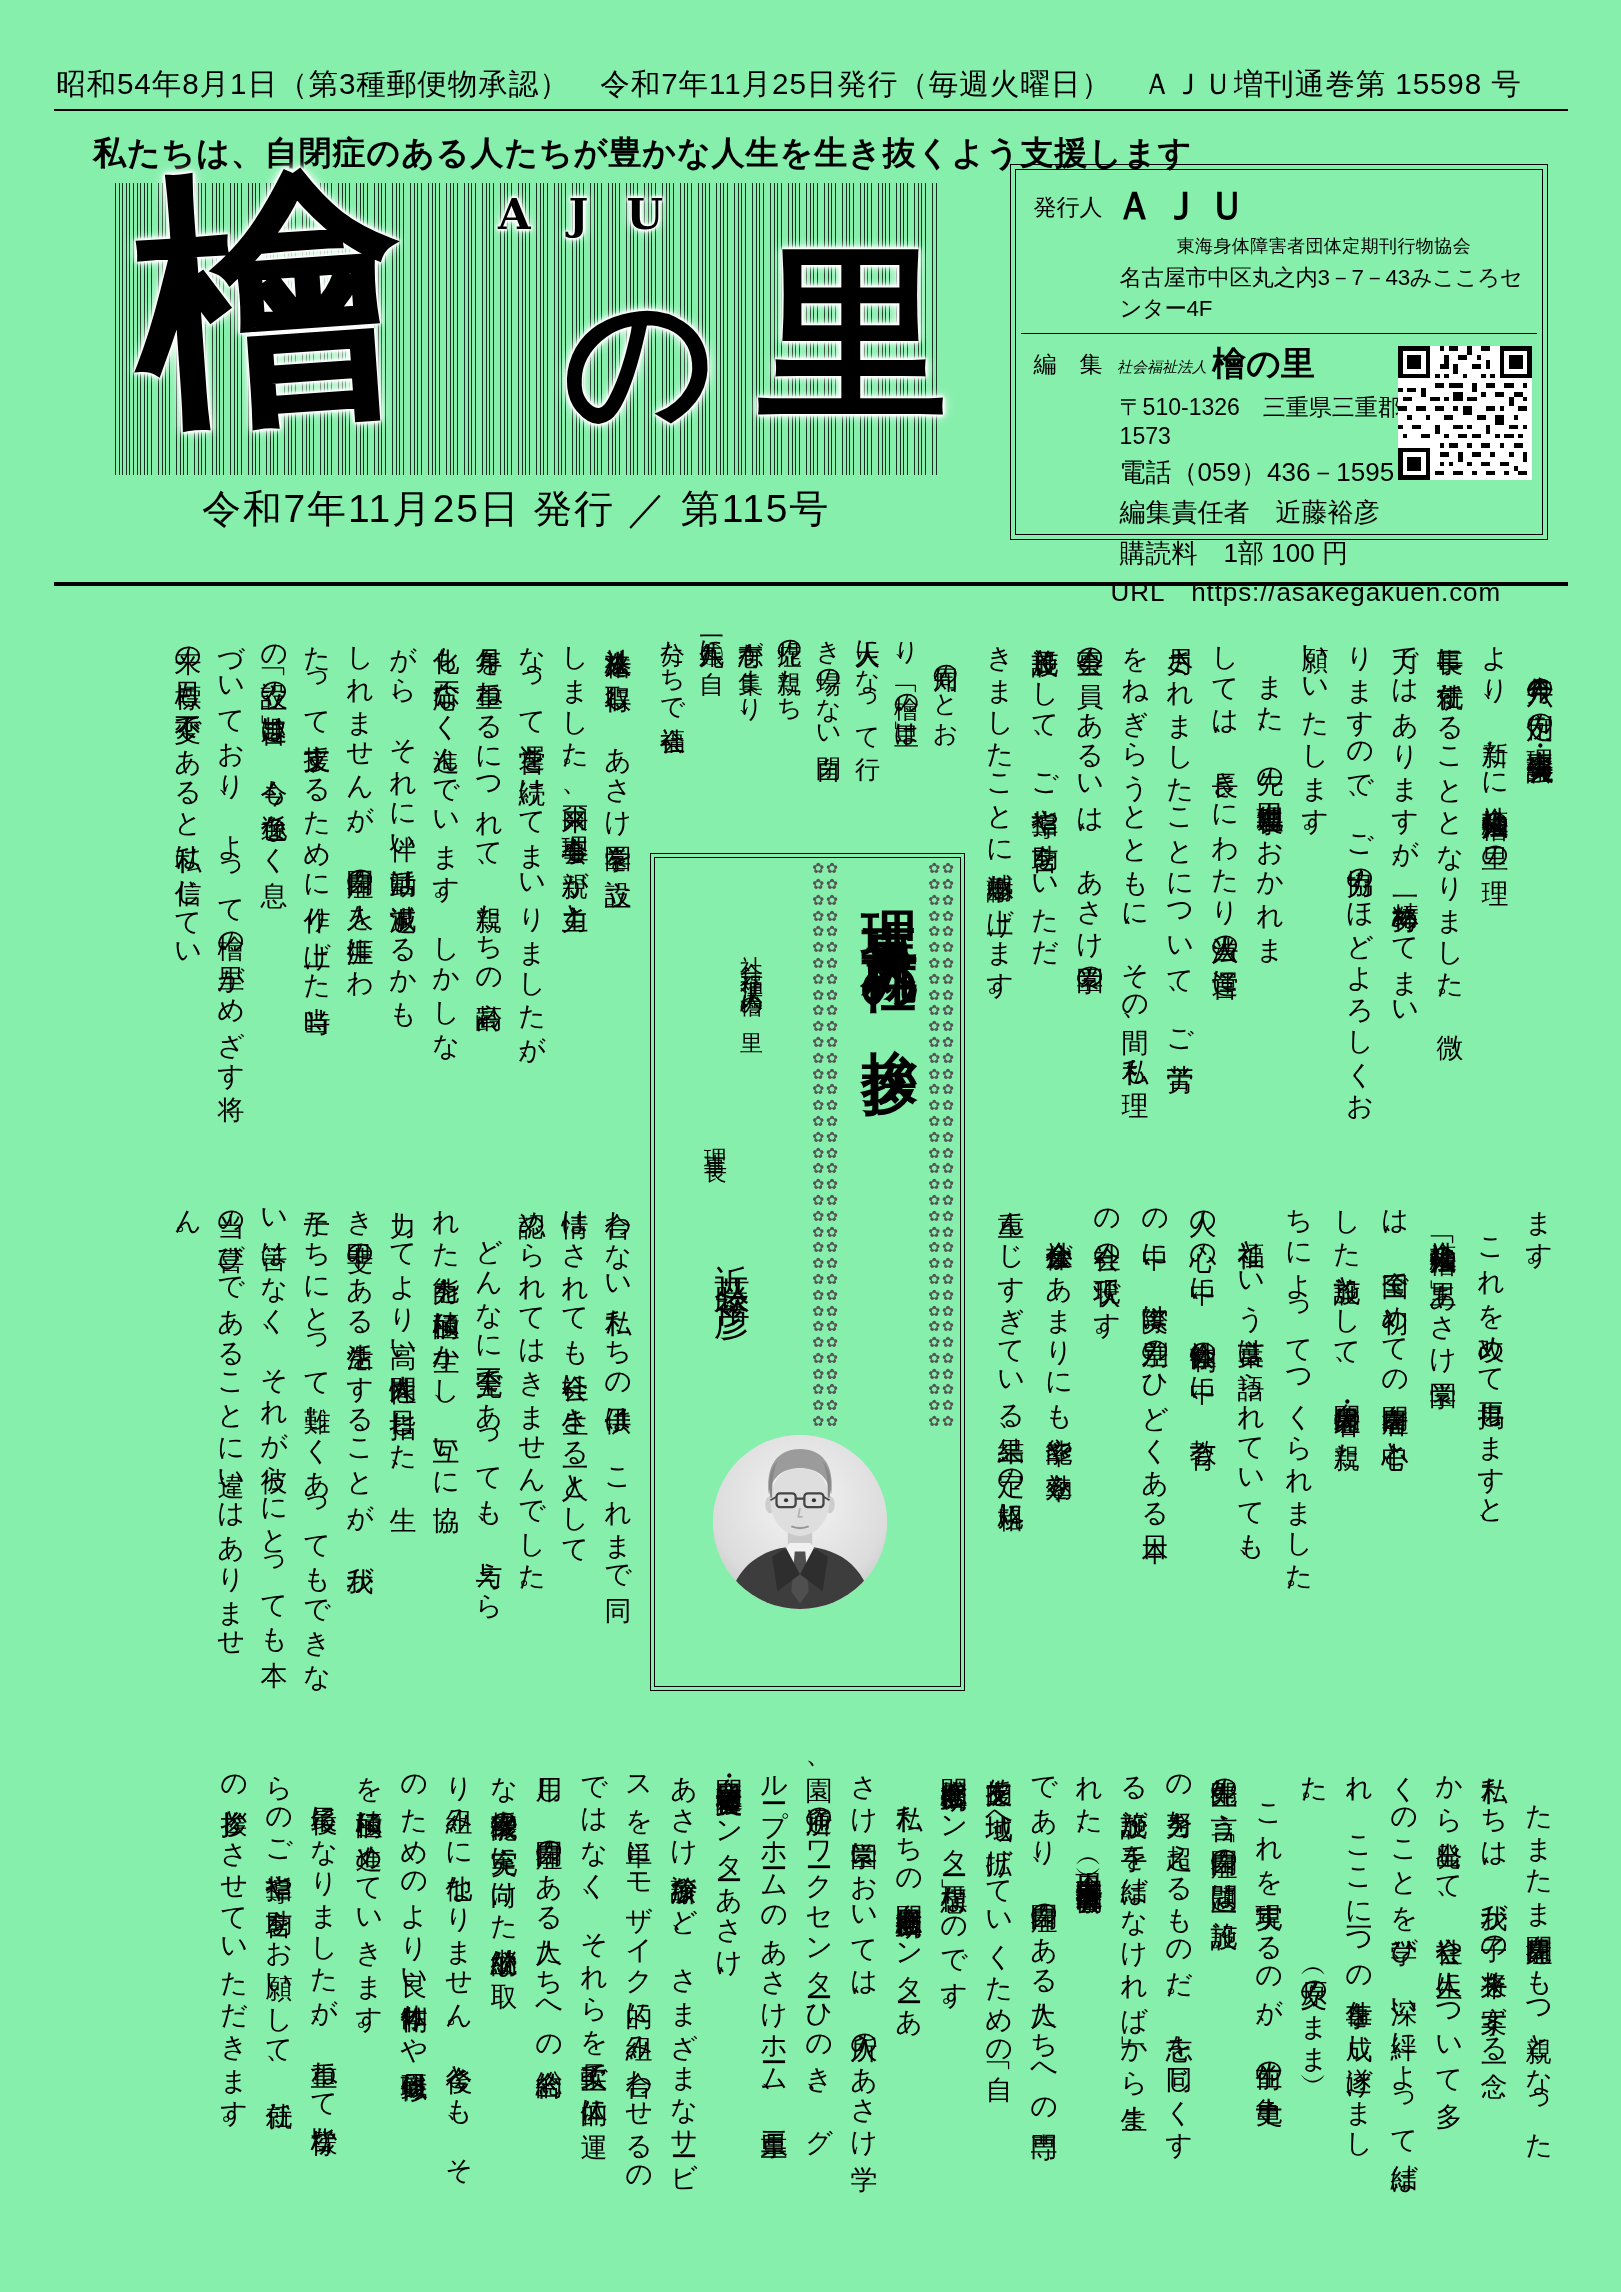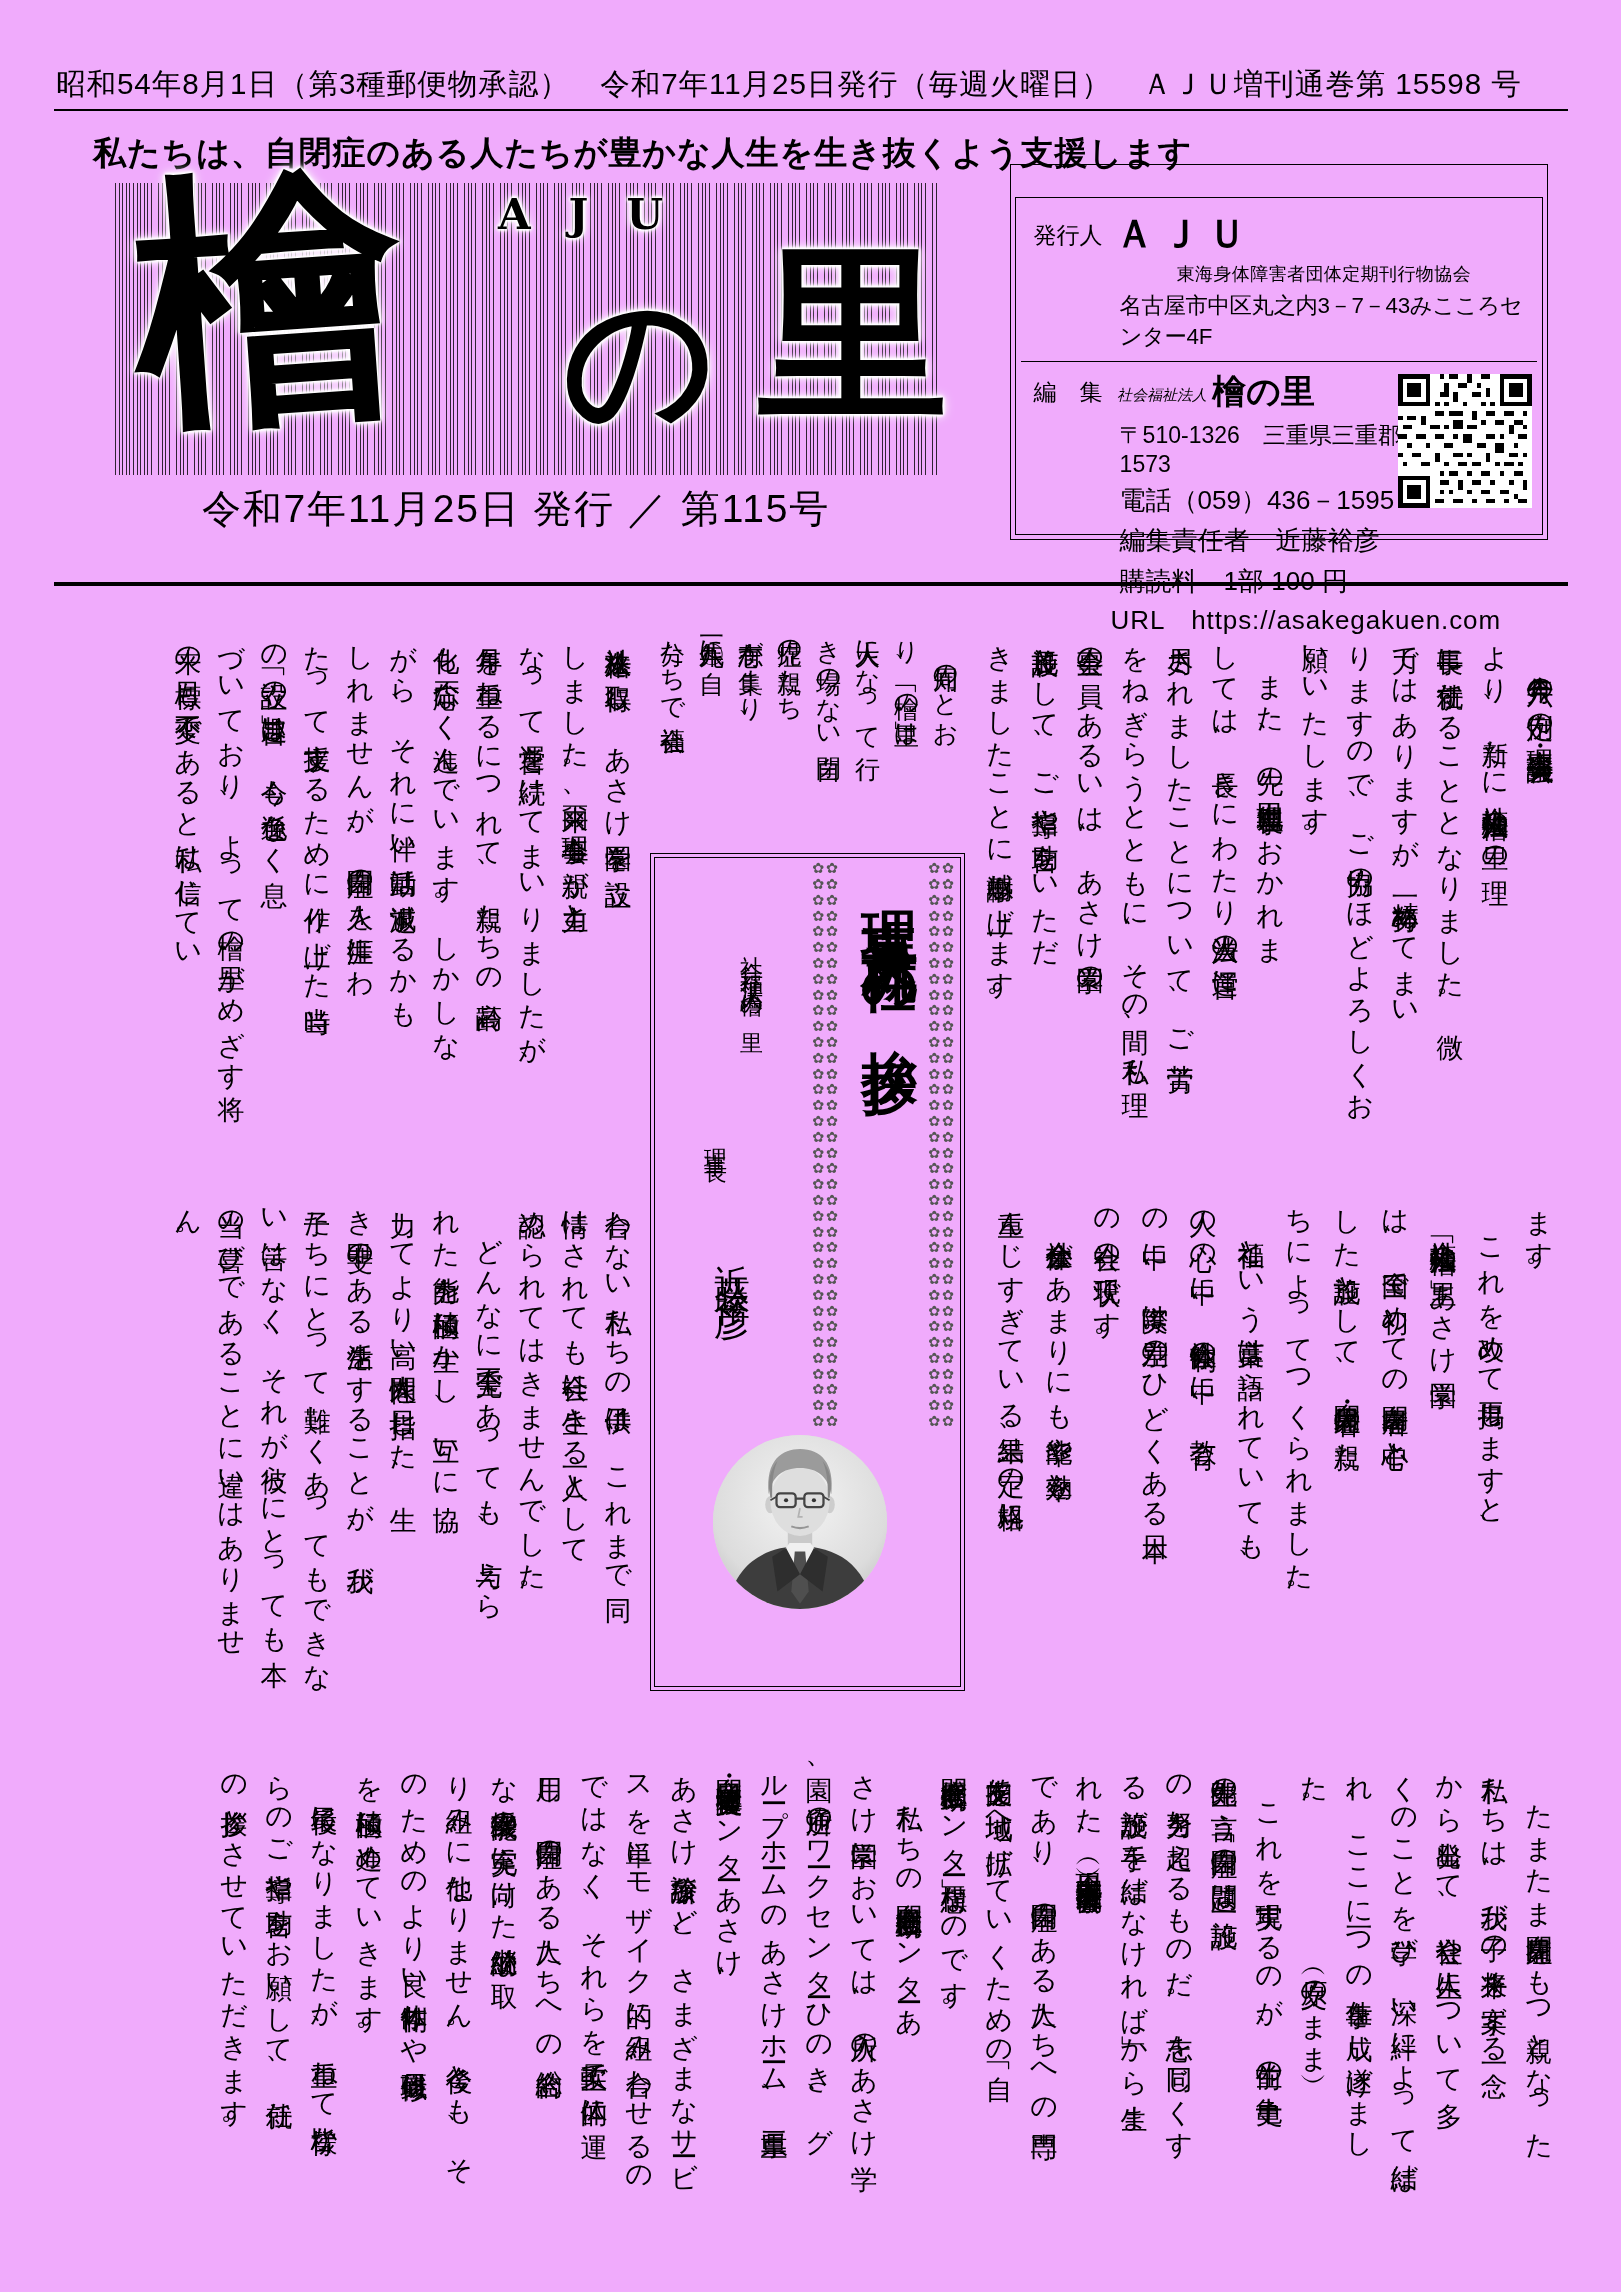--- a/index.html
+++ b/index.html
@@ -1,17 +1,17 @@
 <!DOCTYPE html>
 <html style="font-size:14.3px"><head>
 <meta charset="utf-8">
 <style>
   html,body{margin:0;padding:0;background:#888;}
   .page{
-    position:relative;width:1622px;height:2293px;background:#f0abfc;
+    position:relative;width:1622px;height:2293px;background:#86efac;
     font-family:"DejaVu Serif","Liberation Serif",serif;color:#000;overflow:hidden;
   }
   
   .header-line{
     position:absolute;left:56px;top:64px;width:1343px;
     font-family:"Liberation Sans","DejaVu Sans",sans-serif;
     font-size:29.6px;letter-spacing:0.9px;white-space:nowrap;
   }
   .header-rule{position:absolute;left:54px;top:109px;width:1514px;height:1.8px;background:#000;}
   .tagline{
@@ -31,21 +31,20 @@
   .aju{left:383px;top:7.2px;font-size:42px;font-weight:bold;letter-spacing:38px;font-family:"DejaVu Serif",serif;}
   .ch{font-weight:bold;font-family:"DejaVu Serif","Liberation Serif",serif;line-height:1;}
   .ch1{left:19.7px;top:-19.7px;font-size:269px;transform:rotate(-4deg);}
   .ch2{left:446px;top:100px;font-size:150px;transform:rotate(-6deg);}
   .ch3{left:643px;top:56px;font-size:190px;}
   
   .pubbox{position:absolute;left:1010px;top:164px;width:536px;height:374px;border:1.8px solid #000;}
   .pubbox-inner{
     position:absolute;inset:3.6px;border:0.9px solid #000;padding:9px 14.3px 5.4px 18px;box-sizing:border-box;
     font-family:"Liberation Sans","DejaVu Sans",sans-serif;
-    margin-top:28px;
   }
   .pb-row{white-space:nowrap;}
   .pb-lab{font-size:23px;display:inline-block;}
   .pb-aju{font-size:39px;font-weight:bold;letter-spacing:7.2px;margin-left:12.5px;vertical-align:-3.6px;}
   .pb-org{font-size:18px;margin-left:86px;margin-top:1.8px;letter-spacing:0.4px;text-align:center;}
   .pb-addr{font-size:22.4px;margin-left:86px;margin-top:3.6px;letter-spacing:-0.4px;}
   .pb-div{border-top:0.9px solid #000;margin:9px -9px 7.2px -12.5px;}
   .pb-edit .pb-small{font-size:15px;margin-left:14.3px;font-style:italic;}
   .pb-edit .pb-big{font-size:34px;font-weight:bold;font-family:"DejaVu Serif",serif;margin-left:5.4px;vertical-align:-2.7px;}
   .pb-l{font-size:23px;margin-left:86px;margin-top:4.5px;}

